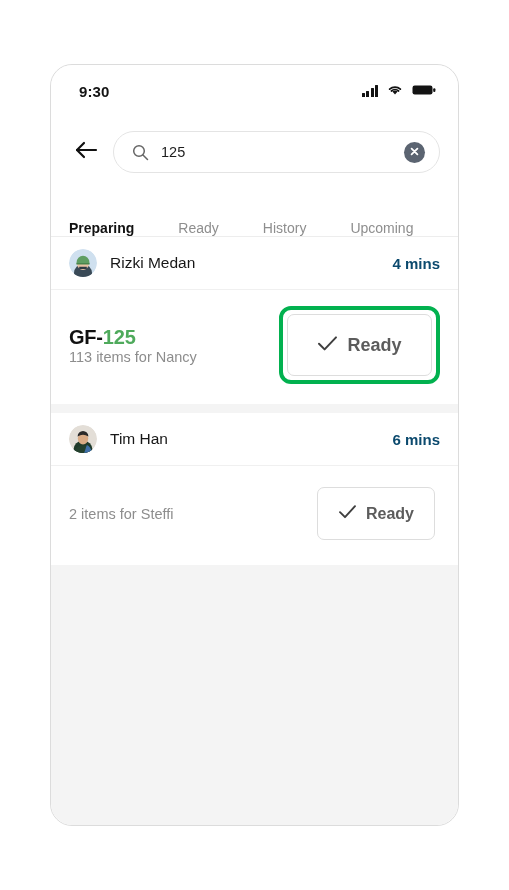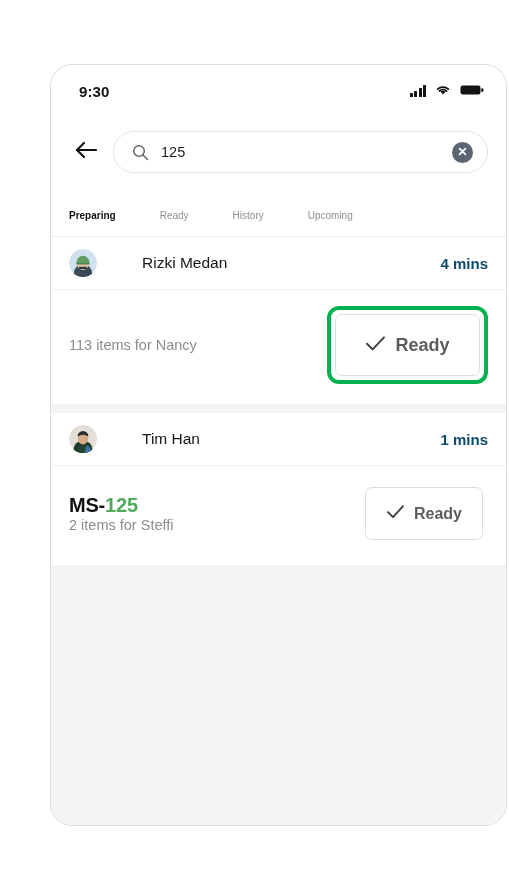--- a/index.html
+++ b/index.html
@@ -13,21 +13,21 @@
     font-family: "Liberation Sans", sans-serif;
     overflow: hidden;
     position: relative;
   }
 
   
   .phone-frame {
     position: absolute;
     left: 50px;
     top: 64px;
-    width: 457px;
+    width: 409px;
     height: 762px;
     border: 1px solid #dcdcdc;
     border-radius: 22px;
     background: #ffffff;
     box-sizing: border-box;
     overflow: hidden;
   }
   .phone-screen {
     position: absolute;
     inset: 0;
@@ -125,26 +125,26 @@
     align-items: stretch;
     padding-left: 18px;
     height: 46px;
     box-sizing: border-box;
     border-bottom: 1px solid #ededed;
     white-space: nowrap;
     overflow: hidden;
   }
   .tab {
     display: flex;
-    align-items: center;
+    align-items: flex-end;
     padding: 4px 0 0 0;
     margin-right: 44px;
     position: relative;
     cursor: pointer;
-    font-size: 10px;
+    font-size: 14px;
     color: #8e8e8e;
     flex: 0 0 auto;
   }
   .tab.active {
     color: #111111;
     font-weight: 700;
   }
   .tab.active::after {
     content: "";
     position: absolute;
@@ -163,21 +163,20 @@
   .order-card {
     background: #ffffff;
     margin-bottom: 9px;
   }
   .driver-row {
     display: flex;
     align-items: center;
     padding: 12px 18px 12px 18px;
     border-bottom: 1px solid #f0f0f0;
     box-sizing: border-box;
-    gap: 32px;
   }
   .avatar {
     width: 28px;
     height: 28px;
     border-radius: 50%;
     flex: 0 0 auto;
     overflow: hidden;
     position: relative;
   }
   .driver-name {
@@ -335,20 +334,23 @@
               <path d="M7.6 13.2 a6.4 6.4 0 0 1 12.8 0 v1.2 H7.6 Z" fill="#5f9e62"></path>
               <path d="M7.4 14.1 h13.2 v1.5 H7.4 Z" fill="#49854c"></path>
               <path d="M10.2 17.8 h7.6 v2.1 h-7.6 Z" fill="#2d3a44"></path>
             </svg>
           </span>
           <span class="driver-name">Rizki Medan</span>
           <span class="driver-eta">4 mins</span>
         </div>
         <div class="detail-row">
           <div class="order-info">
+            <div class="order-code">
+              <span>GF-</span><span class="num">125</span>
+            </div>
             <div class="order-sub">113 items for Nancy</div>
           </div>
           <div class="ready-wrap highlighted">
             <div class="ready-btn">
               <span>
                 <svg width="21" height="17" viewBox="0 0 21 17">
                   <path d="M2 8.8 L7.6 14.4 L19 2.4" stroke="#3f3f3f" stroke-width="2" fill="none" stroke-linecap="round" stroke-linejoin="round"></path>
                 </svg>
               </span>
               <span class="ready-label">Ready</span>
@@ -363,27 +365,24 @@
             <svg width="28" height="28" viewBox="0 0 28 28">
               <circle cx="14" cy="14" r="14" fill="#e3ded7"></circle>
               <circle cx="14" cy="25" r="9.6" fill="#1f3a2a"></circle>
               <path d="M4 28 q4 -8 10 -8 q6 0 10 8 Z" fill="#24402e"></path>
               <ellipse cx="14" cy="13.6" rx="5.2" ry="5.8" fill="#d9ab85"></ellipse>
               <path d="M8.6 11.4 a5.4 5.4 0 0 1 10.8 0 q-5.4 -3.4 -10.8 0 Z" fill="#2a2a2a"></path>
               <path d="M17.8 20 q4 1.6 5.4 8 h-8 Z" fill="#3f6fa8"></path>
             </svg>
           </span>
           <span class="driver-name">Tim Han</span>
-          <span class="driver-eta">1 mins</span>
+          <span class="driver-eta">6 mins</span>
         </div>
         <div class="detail-row">
           <div class="order-info">
-            <div class="order-code">
-              <span>MS-</span><span class="num">125</span>
-            </div>
             <div class="order-sub">2 items for Steffi</div>
           </div>
           <div class="ready-wrap">
             <div class="ready-btn">
               <span>
                 <svg width="19" height="16" viewBox="0 0 19 16">
                   <path d="M2 8.2 L7 13.2 L17 2.2" stroke="#3f3f3f" stroke-width="1.9" fill="none" stroke-linecap="round" stroke-linejoin="round"></path>
                 </svg>
               </span>
               <span class="ready-label">Ready</span>

